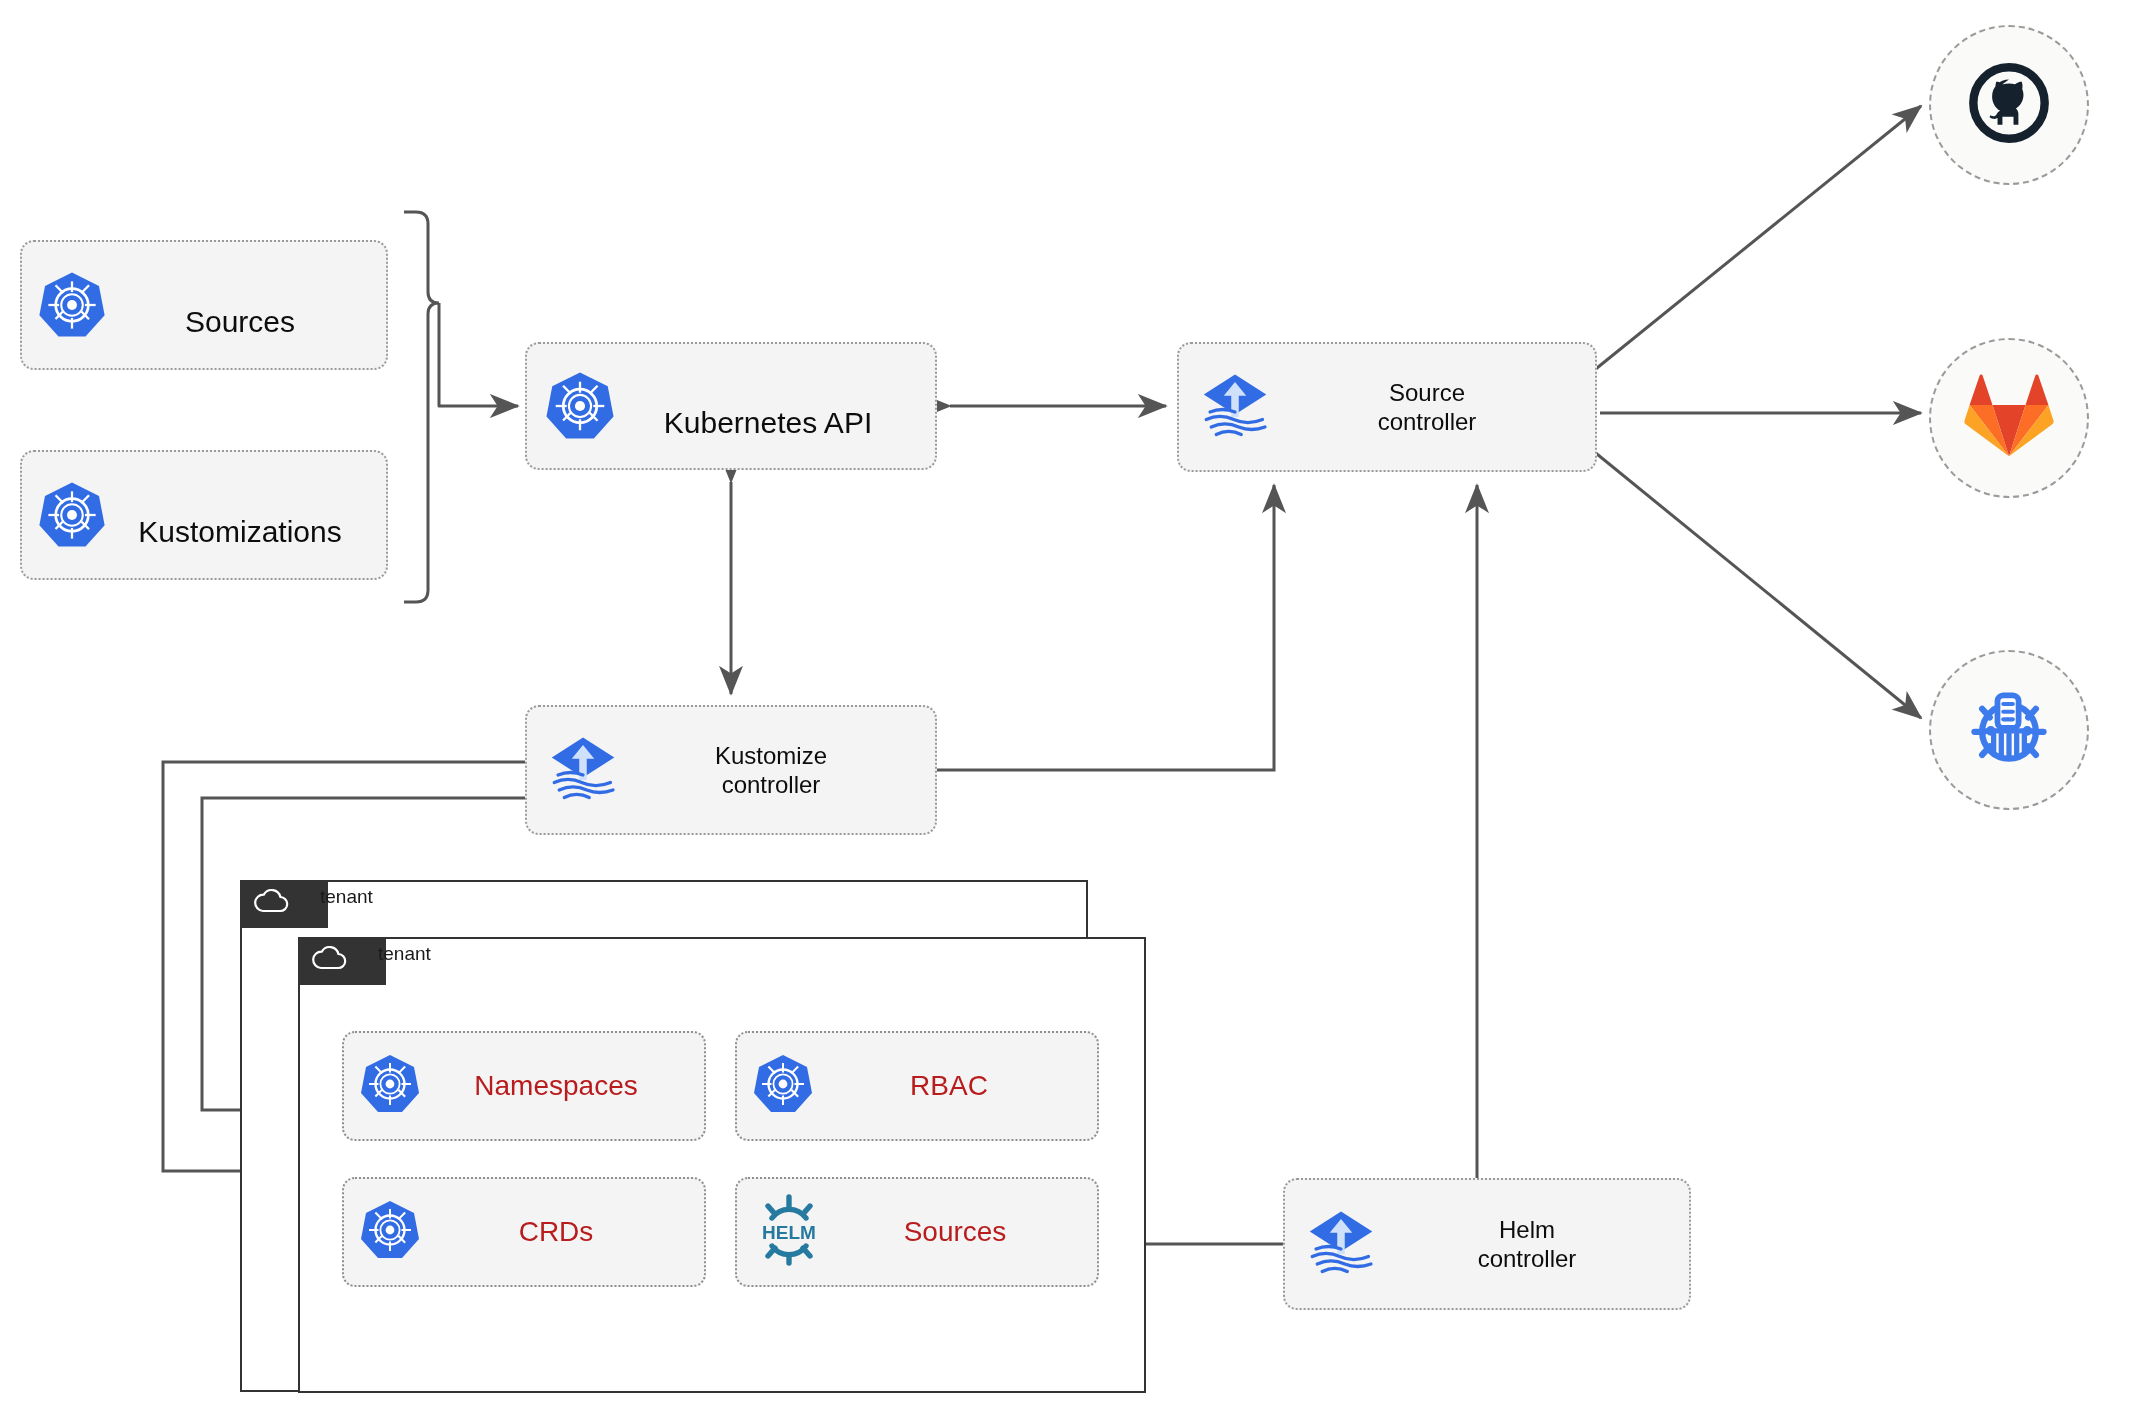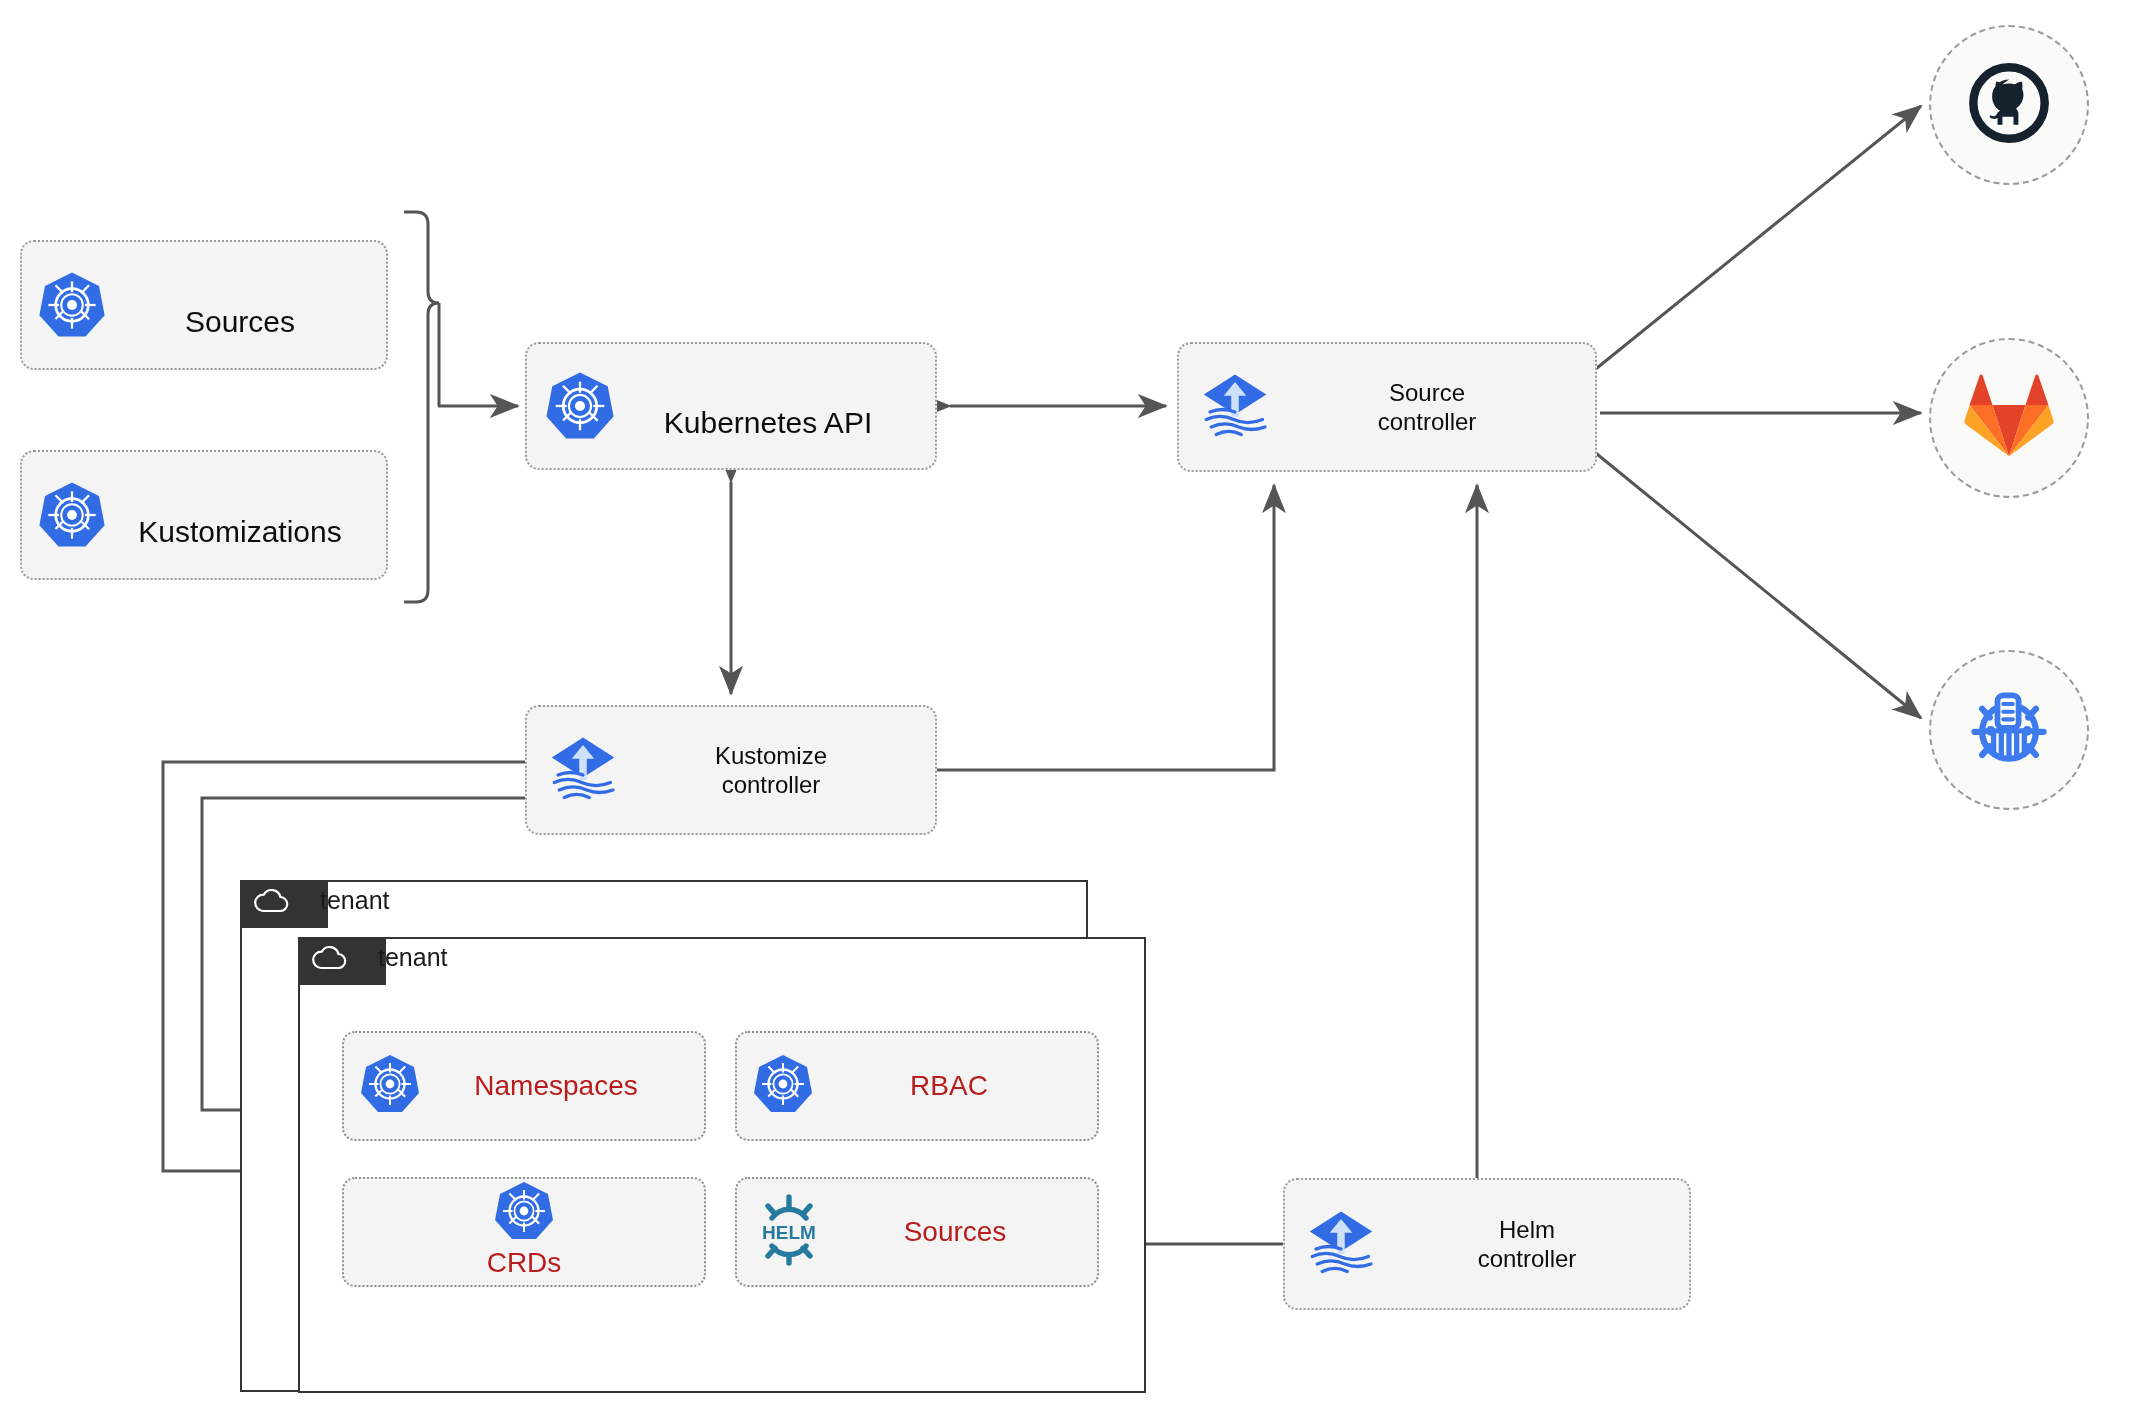--- a/index.html
+++ b/index.html
@@ -68,21 +68,21 @@
     border-radius: 13px;
     display: flex;
     align-items: center;
     padding: 0 14px;
     z-index: 4;
   }
   .res .lbl { flex:1 1 auto; text-align:center; font-size: 28px; color:#b91c1c; }
 
   .r-ns  { left:342px; top:1031px; width:364px; height:110px; }
   .r-rb  { left:735px; top:1031px; width:364px; height:110px; }
-  .r-crd { left:342px; top:1177px; width:364px; height:110px;flex-direction:column; }
+  .r-crd { left:342px; top:1177px; width:364px; height:110px; }
   .r-rel { left:735px; top:1177px; width:364px; height:110px; }
 
   
   .tenant {
     position: absolute;
     box-sizing: border-box;
     background: #ffffff;
     border: 2px solid #333333;
   }
   .tenant .bar {
@@ -90,21 +90,21 @@
     left: -2px; top: -2px;
     height: 48px;
     background: #333333;
     display: flex;
     align-items: center;
     padding: 0 12px;
   }
   .tenant .tname {
     position: absolute;
     top: 4px;
-    font-size: 25px;
+    font-size: 19px;
     color: #1a1a1a;
   }
   .t-back  { left:240px; top:880px;  width:848px; height:512px; z-index:1; }
   .t-back .bar  { width: 64px; }
   .t-back .tname { left: 78px; }
 
   .t-front { left:298px; top:937px;  width:848px; height:456px; z-index:2; }
   .t-front .bar { width: 64px; }
   .t-front .tname { left: 78px; }
 

